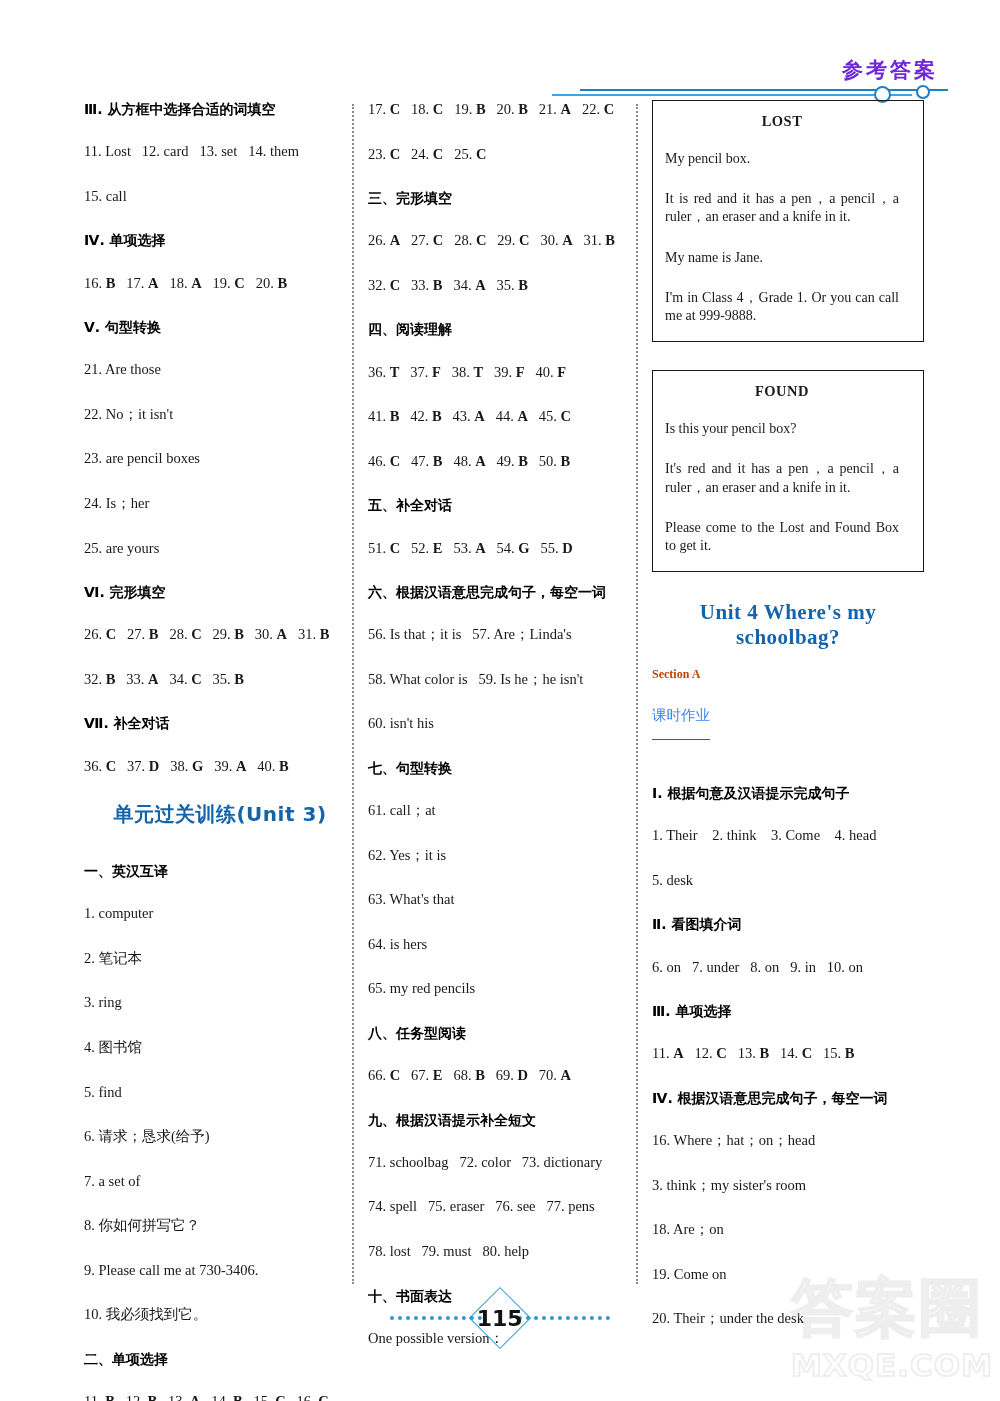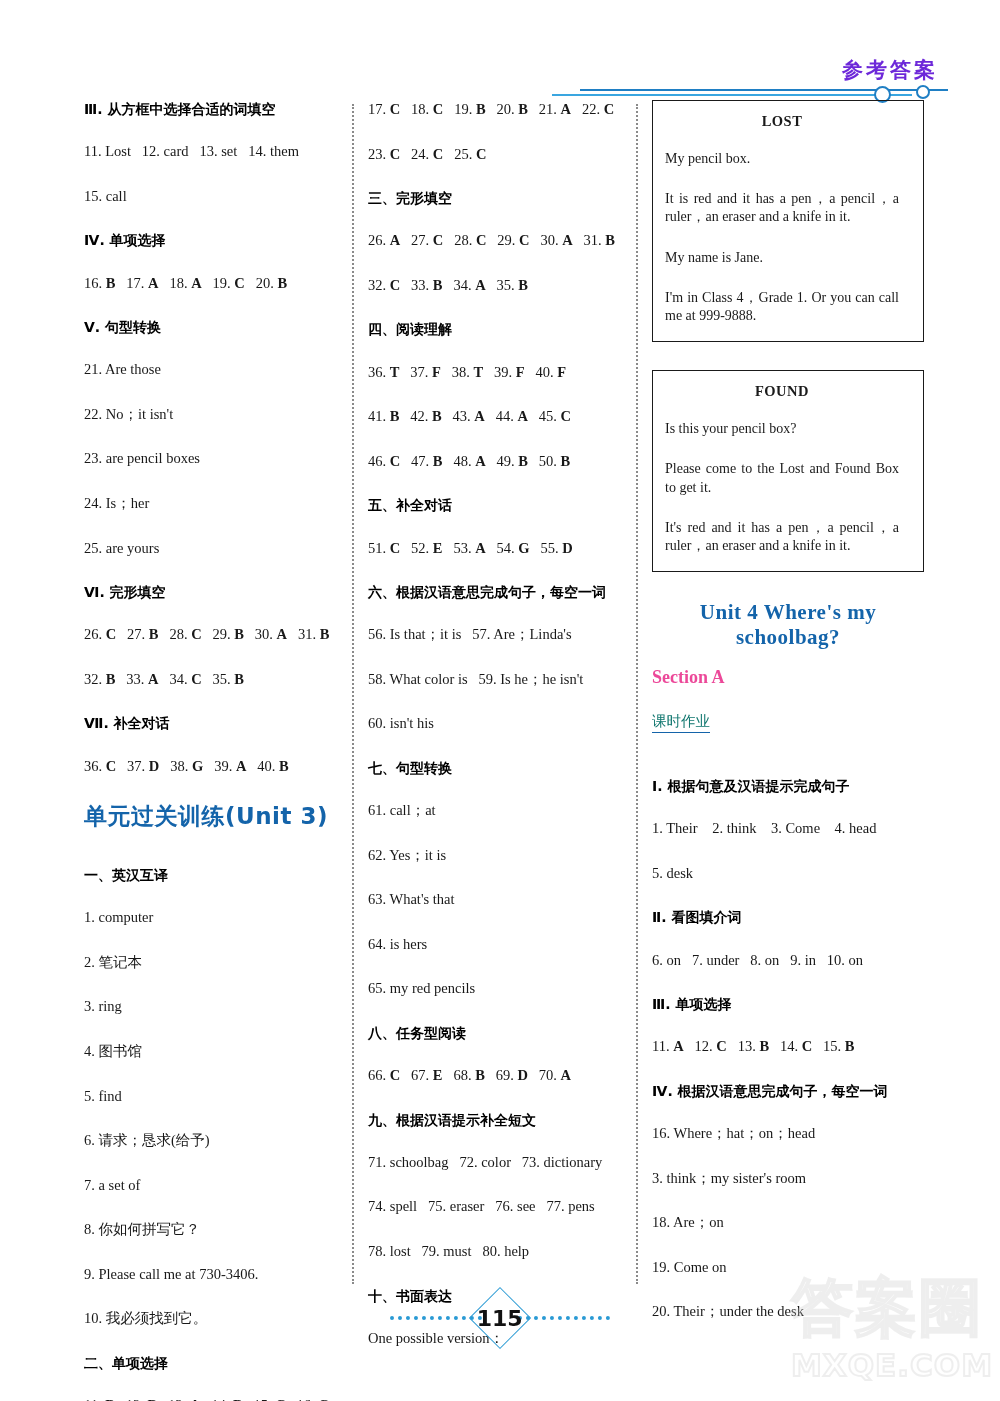--- a/index.html
+++ b/index.html
@@ -100,50 +100,51 @@
     margin: 0 0 24px 0;
     color: #000000;
     white-space: nowrap;
   }
 
   .bold-ans { font-weight: bold; }
 
   
   .unit-training-title {
     font-family: "DejaVu Sans", sans-serif;
-    font-size: 23px;
+    font-size: 20px;
     font-weight: bold;
     color: #1464aa;
+    text-align: center;
     margin: 22px 0 34px 0;
     letter-spacing: 0.5px;
   }
   .unit-title {
     font-family: "Liberation Serif", "DejaVu Serif", serif;
     font-size: 21px;
     font-weight: bold;
     color: #1464aa;
     text-align: center;
     margin: 18px 0 17px 0;
     letter-spacing: 0.5px;
   }
   .section-title {
     font-family: "Liberation Serif", "DejaVu Serif", serif;
-    font-size: 18px;
-    font-weight: bold;
-    color: #ec4899;
+    font-size: 12px;
+    font-weight: bold;
+    color: #c2410c;
     margin: 0 0 24px 0;
   }
   .homework-title {
     font-family: "DejaVu Sans", sans-serif;
     font-size: 14.5px;
-    color: #0f766e;
+    color: #3b82f6;
     margin: 0 0 22px 0;
     display: inline-block;
     border-bottom: 1.5px solid #1464aa;
-    padding-bottom: 1px;
+    padding-bottom: 14px;
   }
   .homework-wrap { margin: 0 0 22px 0; }
 
   
   .notice-box {
     border: 1.6px solid #1a1a1a;
     padding: 12px 24px 6px 12px;
     margin: 0 0 28px 0;
     box-sizing: border-box;
   }
@@ -325,22 +326,22 @@
         <div class="notice-line">It is red and it has a pen，a pencil，a ruler，an eraser and a knife in it.</div>
         <div class="notice-line">My name is Jane.</div>
         <div class="notice-line">I'm in Class 4，Grade 1. Or you can call me at 999-9888.</div>
       </div>
   </div>
 
   <div class="notice-box">
     <div class="notice-title">FOUND</div>
     <div id="found-notice-body">
         <div class="notice-line">Is this your pencil box?</div>
+        <div class="notice-line">It's red and it has a pen，a pencil，a ruler，an eraser and a knife in it.</div>
         <div class="notice-line">Please come to the Lost and Found Box to get it.</div>
-        <div class="notice-line">It's red and it has a pen，a pencil，a ruler，an eraser and a knife in it.</div>
       </div>
   </div>
 
   <div class="unit-title">Unit 4   Where's my schoolbag?</div>
   <div class="section-title">Section A</div>
   <div class="homework-wrap">
     <span class="homework-title">课时作业</span>
   </div>
   <div id="col-3-blocks">
       <div class="sec-head">Ⅰ. 根据句意及汉语提示完成句子</div>

